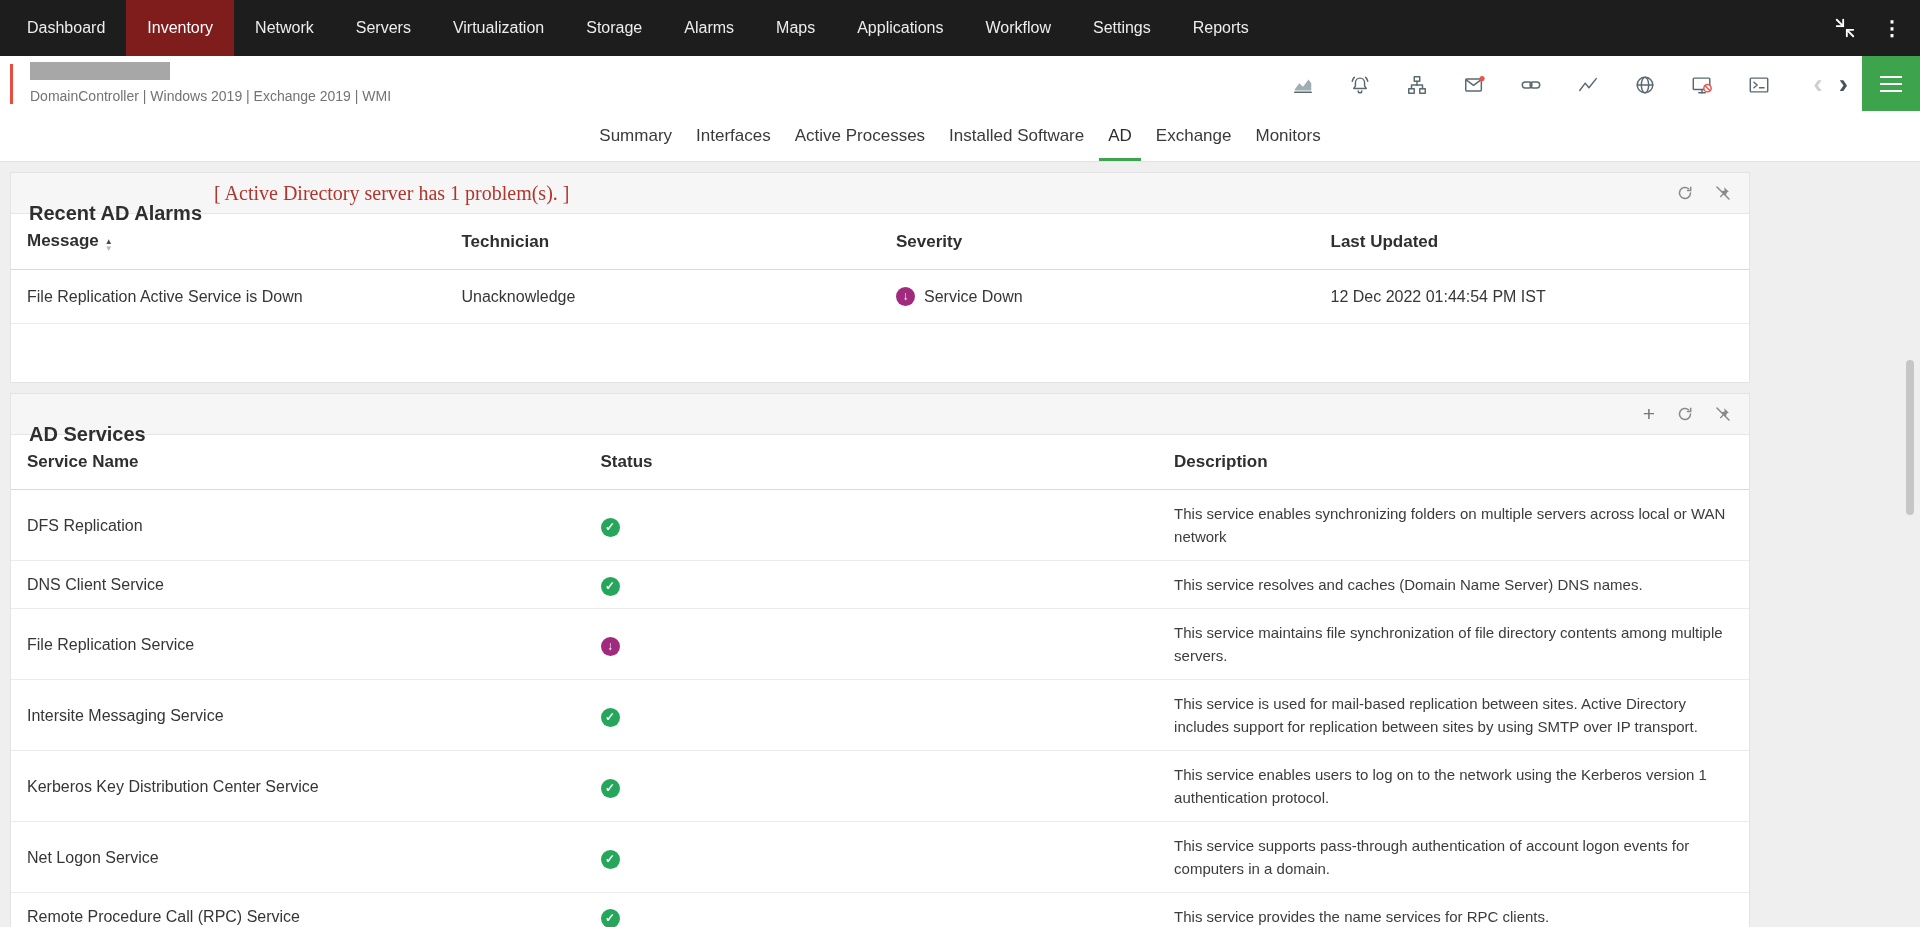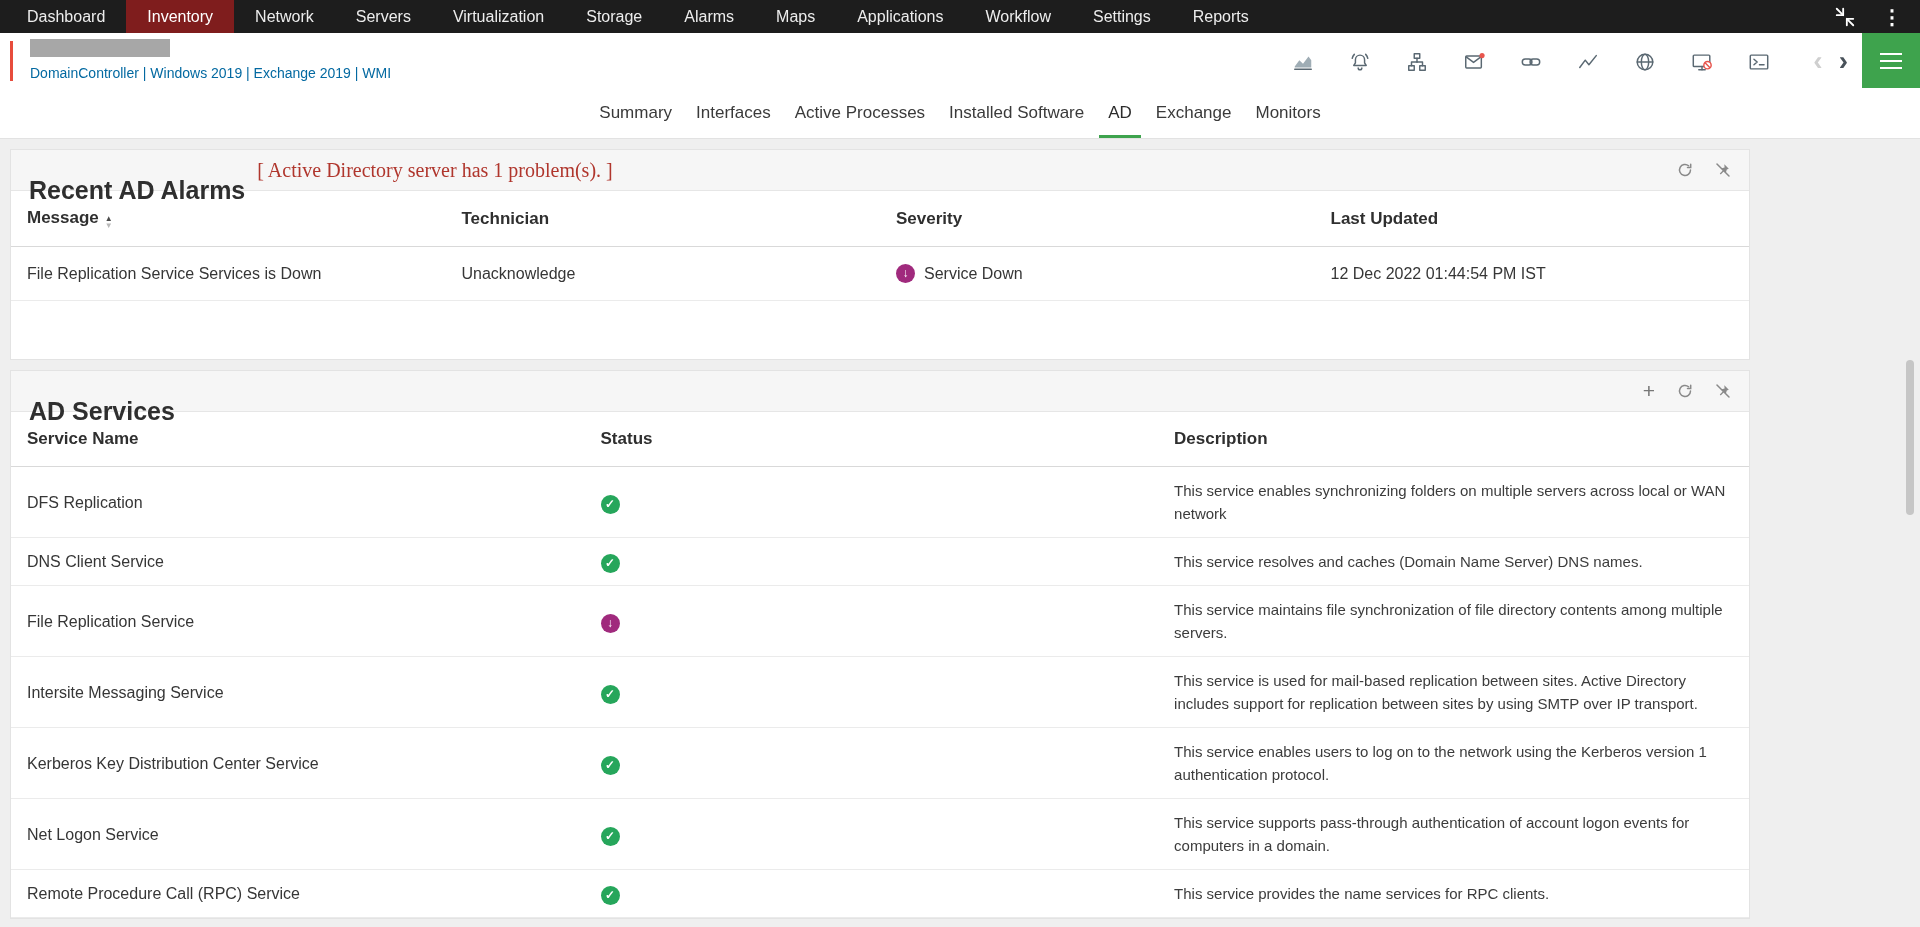--- a/index.html
+++ b/index.html
@@ -1,49 +1,49 @@
 <!DOCTYPE html>
 <html><head>
 <meta charset="utf-8">
 <style>
   * { box-sizing: border-box; margin: 0; padding: 0; }
   html, body { width: 1920px; height: 927px; overflow: hidden; }
   body { font-family: "Liberation Sans", sans-serif; background: #efefef; position: relative; }
 
   
-  .topnav { height: 33px; background: #1d1d1d; display: flex; align-items: stretch; color: #ededed; padding-left: 6px; }
+  .topnav { height: 56px; background: #1d1d1d; display: flex; align-items: stretch; color: #ededed; padding-left: 6px; }
   .nav-item { display: flex; align-items: center; padding: 0 21px; font-size: 16px; cursor: pointer; white-space: nowrap; }
   .nav-item.active { background: #7f1d1d; color: #fff; }
   .topnav-right { margin-left: auto; display: flex; align-items: center; gap: 26px; padding-right: 18px; }
   .kebab { font-size: 20px; font-weight: bold; color: #fff; cursor: pointer; }
 
   
   .device-bar { position: relative; height: 55px; background: #fff; }
   .accent-bar { position: absolute; left: 10px; top: 8px; width: 3px; height: 40px; background: #e74c3c; }
   .device-meta { position: absolute; left: 30px; top: 6px; }
   .redacted-name { width: 140px; height: 18px; background: #a7a7a7; }
-  .breadcrumb { margin-top: 8px; font-size: 14px; color: #0369a1; }
+  .breadcrumb { margin-top: 8px; font-size: 14px; color: #737373; }
   .device-toolbar { position: absolute; right: 150px; top: 18px; display: flex; align-items: center; gap: 35px; }
   .tool-icon { width: 22px; height: 22px; cursor: pointer; }
   .chev-group { position: absolute; right: 72px; top: 14px; display: flex; gap: 16px; align-items: center; }
   .chev { font-size: 28px; line-height: 28px; color: #49525a; cursor: pointer; font-weight: bold; }
   .chev.disabled { color: #cfcfcf; }
   .menu-btn { position: absolute; right: 0; top: 0; width: 58px; height: 55px; background: #3ea34d; display: flex; flex-direction: column; align-items: center; justify-content: center; gap: 5px; cursor: pointer; }
   .menu-btn i { display: block; width: 22px; height: 2px; background: #fff; }
 
   
   .tabbar { height: 51px; background: #fff; border-bottom: 1px solid #e2e2e2; display: flex; justify-content: center; align-items: stretch; gap: 6px; }
   .tab { display: flex; align-items: center; padding: 0 9px; font-size: 17px; color: #3a3a3a; cursor: pointer; }
   .tab.active { box-shadow: inset 0 -3px 0 #3ea34d; color: #2c2c2c; }
 
   
   .content { padding: 10px 0 0 10px; }
   .panel { width: 1740px; background: #fff; border: 1px solid #e3e3e3; margin-bottom: 10px; }
   .panel-header { height: 41px; display: flex; align-items: center; padding: 0 18px; background: #f6f6f6; border-bottom: 1px solid #e6e6e6; }
-  .panel-title { font-size: 25px; font-weight: 700; color: #2f2f2f; margin-top: 40px; }
+  .panel-title { font-size: 20px; font-weight: 700; color: #2f2f2f; margin-top: 40px; }
   .panel-alert { margin-left: 12px; font-family: "Liberation Serif", serif; font-size: 20px; color: #b0362d; }
   .panel-actions { margin-left: auto; display: flex; align-items: center; gap: 22px; }
   .action-icon { cursor: pointer; display: flex; align-items: center; color: #8a8a8a; }
   .plus-icon { font-size: 21px; color: #777; line-height: 18px; cursor: pointer; }
 
   table { width: 100%; border-collapse: collapse; table-layout: fixed; }
   th { text-align: left; font-size: 17px; color: #2f2f2f; padding: 17px 16px; border-bottom: 1px solid #d9d9d9; }
   td { font-size: 16px; color: #363636; padding: 12px 16px; border-bottom: 1px solid #ebebeb; vertical-align: middle; line-height: 23px; }
   .alarms-table td { padding: 15px 16px; }
   .alarms-spacer { height: 58px; }
@@ -205,21 +205,21 @@
                 <span class="desc">▼</span>
               </span>
           </th>
           <th>Technician</th>
           <th>Severity</th>
           <th>Last Updated</th>
         </tr>
       </thead>
       <tbody>
         <tr>
-          <td>File Replication Service Services is Down</td>
+          <td>File Replication Active Service is Down</td>
           <td>Unacknowledge</td>
           <td>
             <span class="sev-cell">
               <span class="st-icon st-down">
                   <span>↓</span>
                 </span>
               <span>Service Down</span>
             </span>
           </td>
           <td>12 Dec 2022 01:44:54 PM IST</td>

